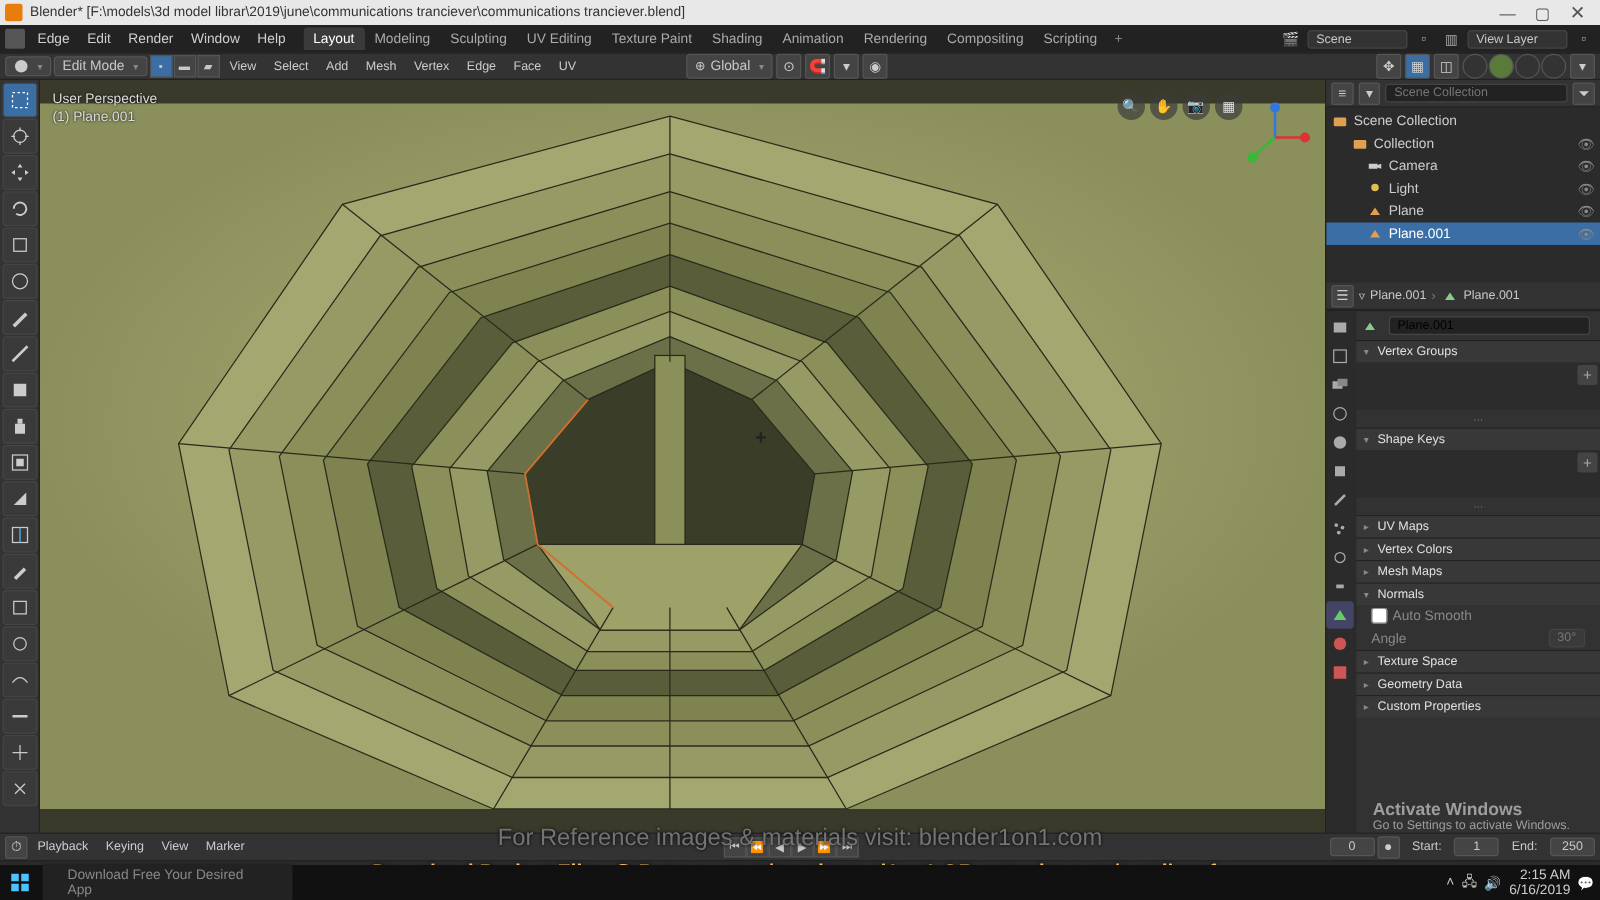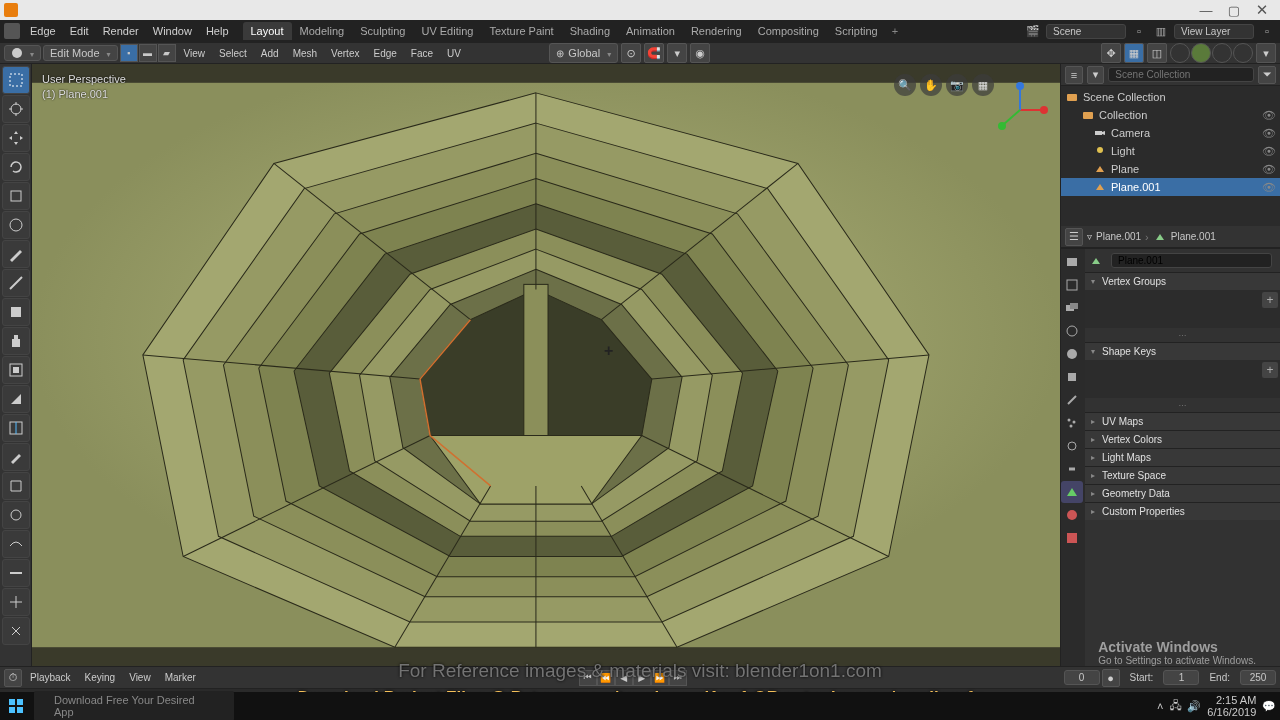--- a/index.html
+++ b/index.html
@@ -113,20 +113,21 @@
 
 .chev::after { content: "▾"; font-size: 8px; margin-left: 3px; color: #888; }
 .expand::before { content: "▸"; font-size: 8px; margin-right: 3px; color: #888; }
 .expand.open::before { content: "▾"; }
 </style>
 </head>
 <body>
 
 <div class="titlebar">
   <div class="logo"></div>
+  <span>Blender* [F:\models\3d model librar\2019\june\communications tranciever\communications tranciever.blend]</span>
   <div class="spacer"></div>
   <div class="win-btn">—</div>
   <div class="win-btn">▢</div>
   <div class="win-btn close">✕</div>
 </div>
 
 <div class="menubar">
   <div class="app-icon"></div>
   <span class="menu-item">Edge</span>
   <span class="menu-item">Edit</span>
@@ -550,22 +551,33 @@
             </div>
             <div class="sec-collapse">⋯</div>
           </div>
         <div class="panel-section">
             <div class="sec-hdr expand">UV Maps</div>
           </div>
         <div class="panel-section">
             <div class="sec-hdr expand">Vertex Colors</div>
           </div>
         <div class="panel-section">
-            <div class="sec-hdr expand">Light Maps</div>
-          </div>
+            <div class="sec-hdr expand">Mesh Maps</div>
+          </div>
+        <div class="panel-section">
+          <div class="sec-hdr expand open">Normals</div>
+          <div class="sub-row">
+              <input type="checkbox" style="">
+              <span>Auto Smooth</span>
+            </div>
+          <div class="sub-row">
+              <span>Angle</span>
+              <span class="angle-field">30°</span>
+            </div>
+        </div>
         <div class="panel-section">
             <div class="sec-hdr expand">Texture Space</div>
           </div>
         <div class="panel-section">
             <div class="sec-hdr expand">Geometry Data</div>
           </div>
         <div class="panel-section">
             <div class="sec-hdr expand">Custom Properties</div>
           </div>
       </div>

